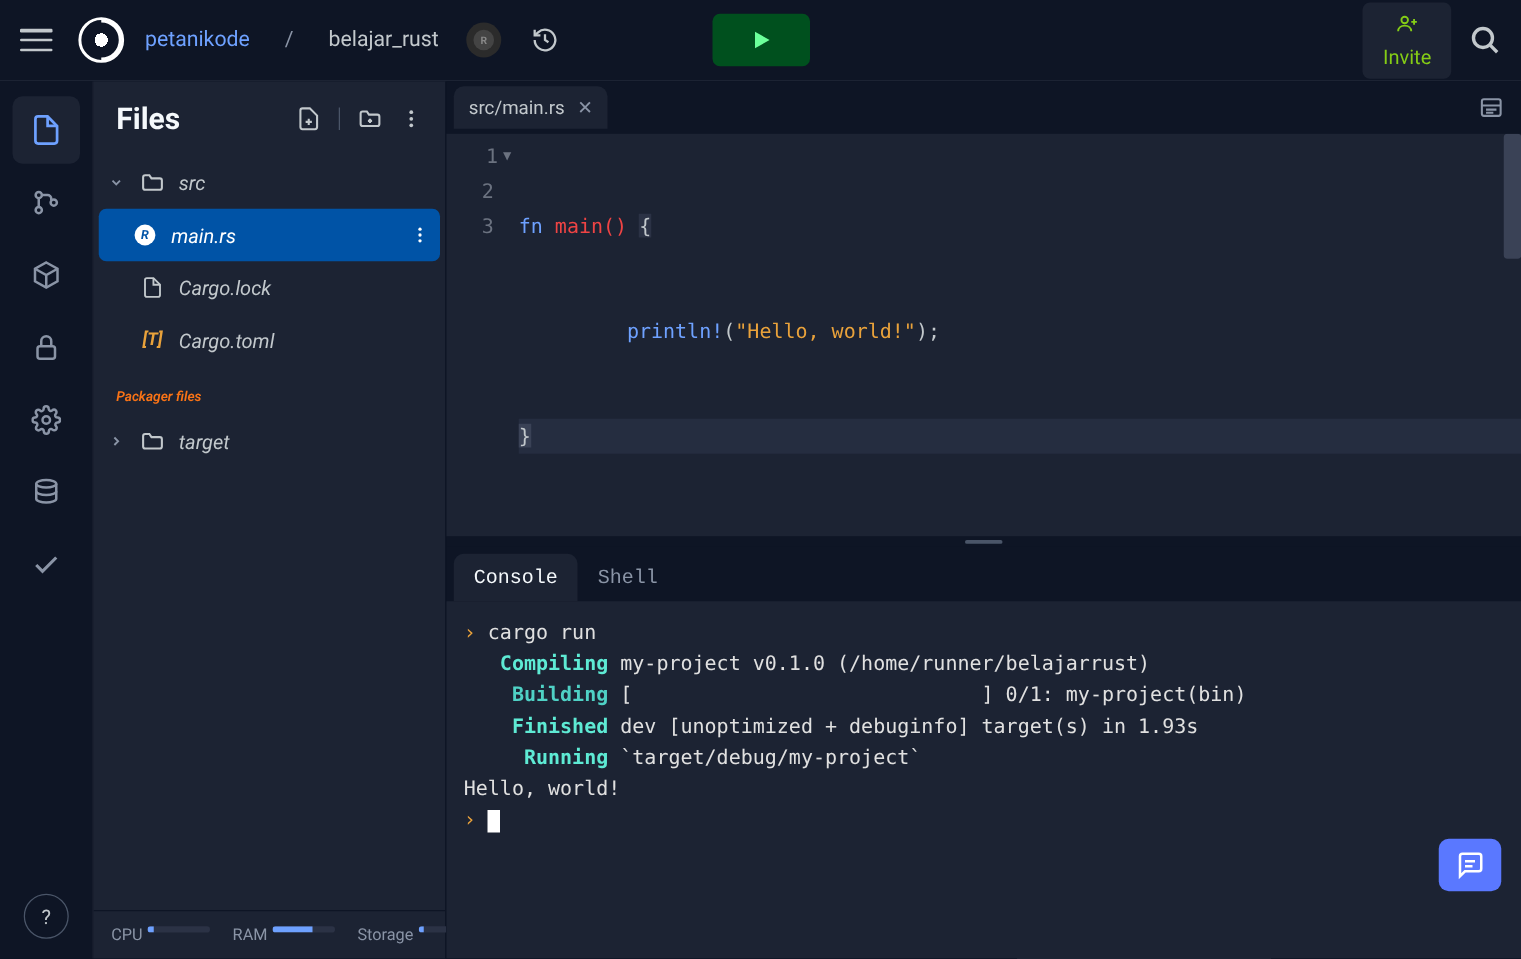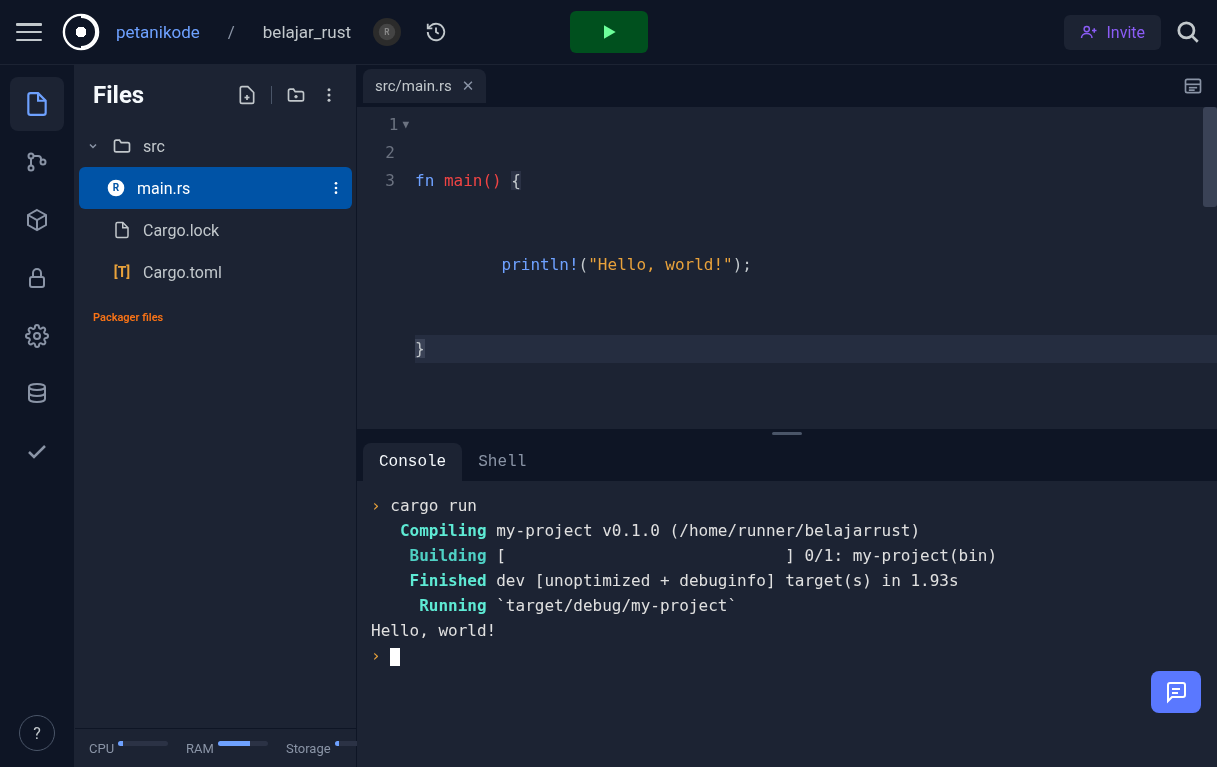--- a/index.html
+++ b/index.html
@@ -28,36 +28,36 @@
 .logo svg { width:38px; height:38px;}
 .breadcrumb { display: flex; align-items: center; gap: 28px; font-size: 17px; }
 .breadcrumb .owner { color: #6ea1ff; }
 .breadcrumb .sep { color: #8a94a6; }
 .breadcrumb .repo { color: #c2c8cc; }
 .lang-icon { width:28px; height:28px; border-radius:50%; background:#2b2b2b; display:flex; align-items:center; justify-content:center; font-size:14px; margin-left:6px;}
 .history-icon { color:#c2c8cc; margin-left:8px;}
 .run-btn { background: #00501e; width:78px; height:42px; border-radius:6px; display:flex; align-items:center; justify-content:center; margin-left:auto; margin-right:auto; position:absolute; left:50%; transform:translateX(-50%); cursor:pointer;}
 .run-btn svg { fill:#6cff9a;}
 .header-right { margin-left:auto; display:flex; align-items:center; gap:14px;}
-.invite-btn { background:#1c2333; padding:8px 16px; border-radius:6px; display:flex; align-items:center; gap:8px; color:#8b5cf6; font-size:16px; cursor:pointer;}
+.invite-btn { background:#1c2333; padding:8px 16px; border-radius:6px; display:flex; align-items:center; gap:8px; color:#84cc16; font-size:16px; cursor:pointer;flex-direction:column;}
 .search-icon { color:#c2c8cc; cursor:pointer;}
 
 .main { flex:1; display:flex; overflow:hidden;}
 .rail { width:75px; background:#0e1525; border-right:1px solid #1c2333; display:flex; flex-direction:column; align-items:center; padding-top:12px; gap:4px;}
 .rail-item { width:54px; height:54px; border-radius:8px; display:flex; align-items:center; justify-content:center; color:#8a94a6; cursor:pointer;}
 .rail-item.active { background:#1c2333; color:#6ea1ff;}
 .rail-spacer { flex:1;}
 .help-btn { width:36px; height:36px; border:1.5px solid #4a5568; border-radius:50%; display:flex; align-items:center; justify-content:center; color:#c2c8cc; margin-bottom:16px; cursor:pointer;}
 
 .sidebar { width:282px; background:#1c2333; display:flex; flex-direction:column; border-right:1px solid #0e1525;}
 .sidebar-header { display:flex; align-items:center; justify-content:space-between; padding:16px 18px 12px 18px;}
 .sidebar-title { font-size:24px; font-weight:700; color:#f5f9fc;}
 .sidebar-actions { display:flex; align-items:center; gap:14px; color:#c2c8cc;}
 .sidebar-actions .divider { width:1px; height:18px; background:#4a5568;}
-.file-tree { flex:1; overflow-y:auto; padding:4px 0;}
+.file-tree { flex:1; overflow-y:auto; padding:4px 0;font-style:italic;}
 .tree-item { display:flex; align-items:center; padding:0 12px; height:42px; gap:10px; font-size:16px; color:#c2c8cc; cursor:pointer;}
 .tree-item.folder { font-weight:400;}
 .tree-item.selected { background:#0053a6; color:#fff; border-radius:6px; margin:0 4px; padding:0 8px;}
 .tree-item .chev { width:14px; display:flex; color:#8a94a6;}
 .tree-item .ficon { width:22px; display:flex; justify-content:center;}
 .tree-item .more { margin-left:auto; color:#fff;}
 .indent-1 { padding-left:12px;}
 .indent-2 { padding-left:30px;}
 .tree-item.selected.indent-2 { margin-left:4px; padding-left:26px;}
 .section-title { font-size:11px; font-weight:600; padding:18px 18px 8px 18px; color:#f97316;}
@@ -272,20 +272,33 @@
             </svg>
           </span>
         <span>Cargo.lock</span>
       </div>
       <div class="tree-item indent-1">
         <span class="chev"></span>
         <span class="ficon" style="color:#e9a23b; font-weight:bold; font-size:14px;">[T]</span>
         <span>Cargo.toml</span>
       </div>
       <div class="section-title">Packager files</div>
+      <div class="tree-item folder indent-1">
+        <span class="chev">
+            <svg width="12" height="12" viewBox="0 0 24 24" fill="none" stroke="currentColor" stroke-width="3">
+              <polyline points="9 6 15 12 9 18"></polyline>
+            </svg>
+          </span>
+        <span class="ficon">
+            <svg width="20" height="20" viewBox="0 0 24 24" fill="none" stroke="currentColor" stroke-width="2">
+              <path d="M3 7a2 2 0 0 1 2-2h4l2 3h8a2 2 0 0 1 2 2v7a2 2 0 0 1-2 2H5a2 2 0 0 1-2-2V7z"></path>
+            </svg>
+          </span>
+        <span>target</span>
+      </div>
     </div>
     <div class="status-bar">
       <div class="metric">
         <span class="metric-label">CPU</span>
         <div class="metric-bar">
             <div class="fill" style="width:10%"></div>
           </div>
       </div>
       <div class="metric">
         <span class="metric-label">RAM</span>

